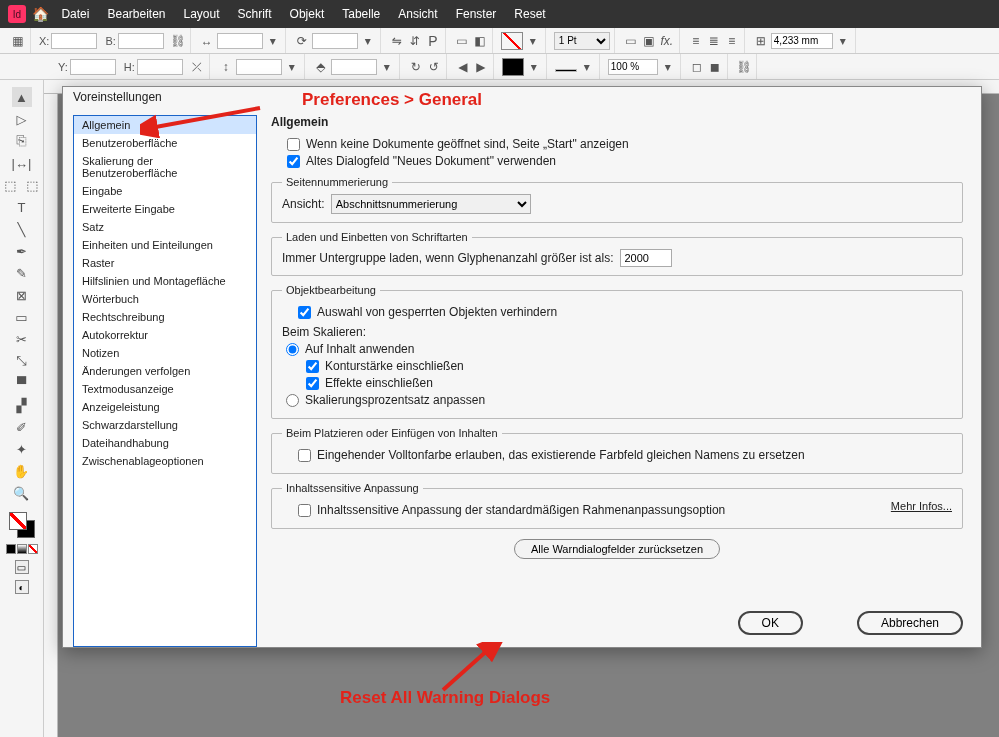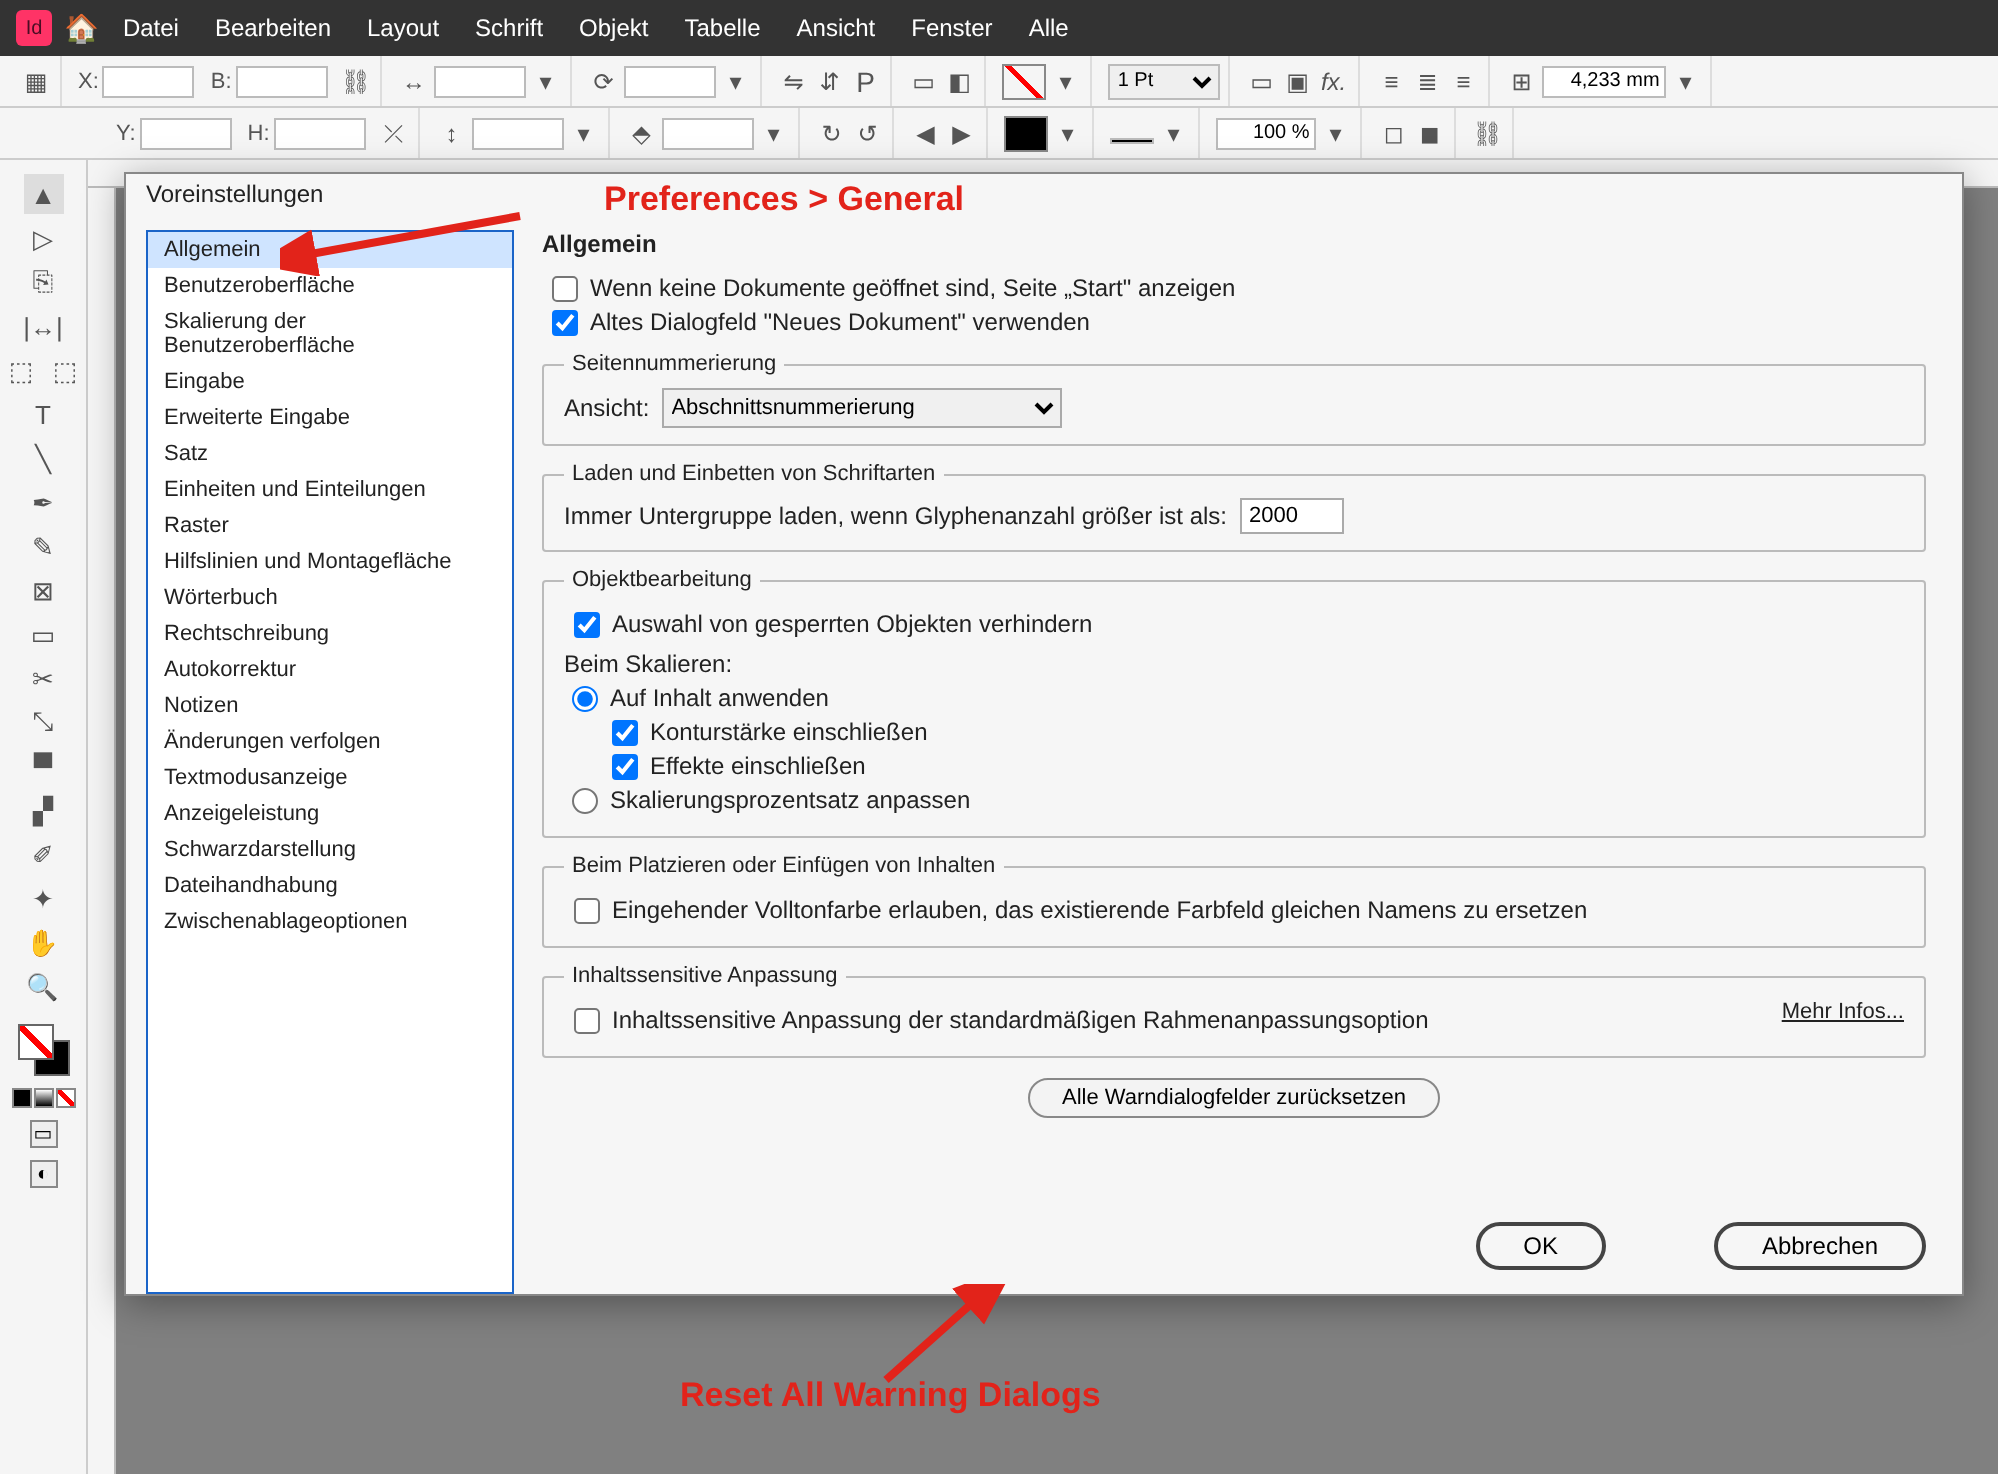--- a/index.html
+++ b/index.html
@@ -9,21 +9,21 @@
   .menubar { background:#333; color:#fff; height:28px; display:flex; align-items:center; padding:0 8px; gap:6px; font-size:12px; }
   .menubar .id-logo { width:18px; height:18px; background:#ff3366; border-radius:3px; display:flex; align-items:center; justify-content:center; font-size:10px; font-weight:normal; color:#4a0d24;}
   .menubar .home { font-size:14px; }
   .menubar .menu-item { padding:0 6px; cursor:default; }
 
   
   .optbar { background:#f5f5f5; border-bottom:1px solid #ccc; height:26px; display:flex; align-items:center; padding:0 6px; gap:4px; font-size:11px; color:#555; }
   .optbar .grp { display:flex; align-items:center; gap:2px; padding:0 4px; border-right:1px solid #ddd; height:100%; }
   .optbar .sw { width:22px; height:18px; border:1px solid #bbb; background:#fff; display:inline-block; }
   .optbar .ic { width:16px; height:16px; display:inline-flex; align-items:center; justify-content:center; font-size:12px; color:#555;}
-  .optbar input.nv { width:46px; height:16px; font-size:10px; border:1px solid #bbb; padding:0 2px;text-align:right;}
+  .optbar input.nv { width:46px; height:16px; font-size:10px; border:1px solid #bbb; padding:0 2px;}
   .optbar select.nv { height:18px; font-size:10px; border:1px solid #bbb;}
   .optbar .stroke-sw { width:22px; height:18px; position:relative; }
   .optbar .stroke-sw::before { content:""; position:absolute; inset:0; background:linear-gradient(45deg,transparent 45%, red 45%, red 55%, transparent 55%); border:1px solid #888;}
   .optbar .fill-sw { width:22px; height:18px; background:#000; border:1px solid #888;}
   .rulerH { position:absolute; top:80px; left:44px; right:0; height:14px; background:#f5f5f5; border-bottom:1px solid #bbb;}
   .rulerV { position:absolute; top:94px; left:44px; width:14px; bottom:0; background:#f5f5f5; border-right:1px solid #bbb;}
   .canvas-gray { position:absolute; top:94px; left:58px; right:0; bottom:0; background:#808080;}
 
   
   .toolbar { position:absolute; top:80px; left:0; width:44px; bottom:0; background:#f5f5f5; border-right:1px solid #ccc; display:flex; flex-direction:column; align-items:center; padding-top:6px;}
@@ -41,21 +41,21 @@
 
   
   .dialog { position:absolute; left:62px; top:86px; width:920px; height:562px; background:#f6f6f6; border:1px solid #888; box-shadow:0 4px 18px rgba(0,0,0,.35); display:flex; flex-direction:column; font-size:12px; color:#222;}
   .dialog .titlebar { height:22px; padding:3px 10px; font-size:12px;}
   .dialog .body { flex:1; display:flex; padding:6px 10px 0 10px; gap:10px;}
   .dialog .nav { width:184px; border:1px solid #1a64c8; background:#fff;}
   .dialog .nav .item { padding:3px 8px; font-size:11px; cursor:default;}
   .dialog .nav .item.sel { background:#cfe4ff; }
   .dialog .panel { flex:1; padding:0 8px 0 4px;}
   .dialog h4 { margin:0 0 8px 0; font-size:12px; font-weight:bold;}
-  .row-cb { display:flex; align-items:center; gap:6px; margin:3px 5px;}
+  .row-cb { display:flex; align-items:center; gap:6px; margin:3px 16px;}
   .row-cb input{ margin:0;}
   fieldset { border:1px solid #bbb; border-radius:2px; margin:8px 0 4px 0; padding:6px 10px 8px 10px;}
   fieldset legend { font-size:11px; padding:0 4px;}
   .inline { display:flex; align-items:center; gap:6px;}
   .panel select { height:20px; font-size:11px; border:1px solid #aaa; background:#f0f0f0;}
   .panel input[type=text]{ height:18px; font-size:11px; border:1px solid #aaa; padding:0 4px; width:52px;}
   .more { font-size:11px; text-decoration:underline; float:right;}
   .resetbtn { display:block; margin:10px auto 0 auto; padding:3px 16px; border:1px solid #888; border-radius:11px; background:#f3f3f3; font-size:11px;}
   .dlg-buttons { position:absolute; bottom:12px; right:18px; display:flex; gap:10px;}
   .dlg-buttons button{ padding:3px 22px; border:2px solid #444; border-radius:13px; background:#f6f6f6; font-size:12px;margin-left:44px;}
@@ -71,21 +71,21 @@
   <span class="id-logo">Id</span>
   <span class="home">🏠</span>
   <span class="menu-item">Datei</span>
   <span class="menu-item">Bearbeiten</span>
   <span class="menu-item">Layout</span>
   <span class="menu-item">Schrift</span>
   <span class="menu-item">Objekt</span>
   <span class="menu-item">Tabelle</span>
   <span class="menu-item">Ansicht</span>
   <span class="menu-item">Fenster</span>
-  <span class="menu-item">Alle</span>
+  <span class="menu-item">Reset</span>
 </div>
 
 <div class="optbar">
   <div class="grp">
       <span class="ic">▦</span>
     </div>
   <div class="grp">
     <span>X:</span>
       <input class="nv" style="">
     <span style="margin-left:6px">B:</span>

